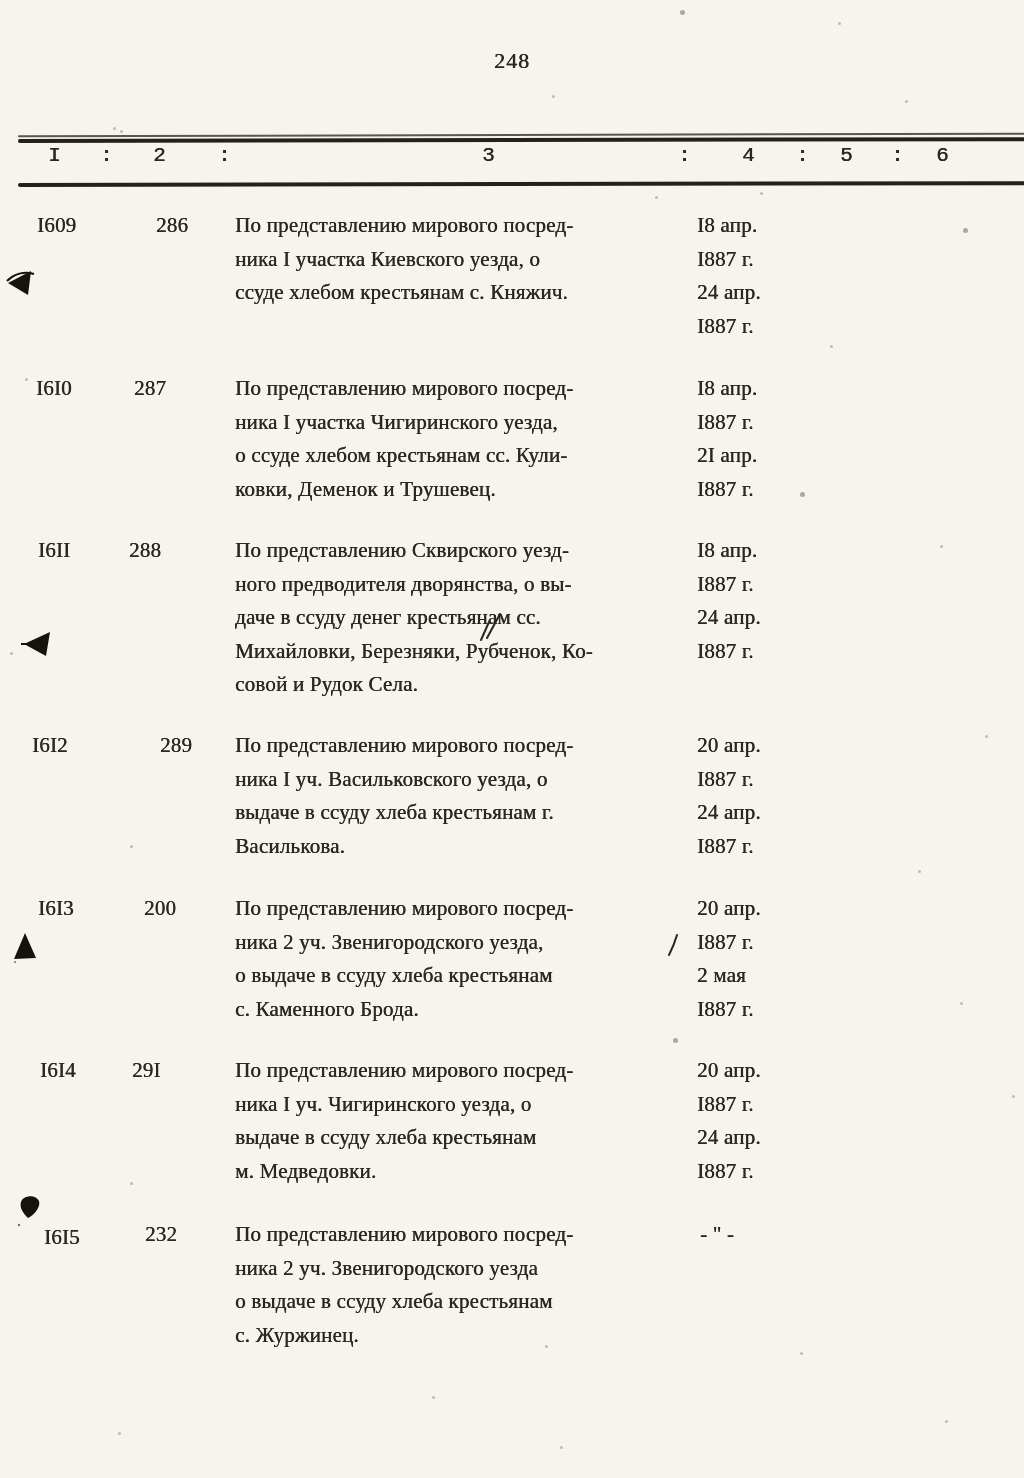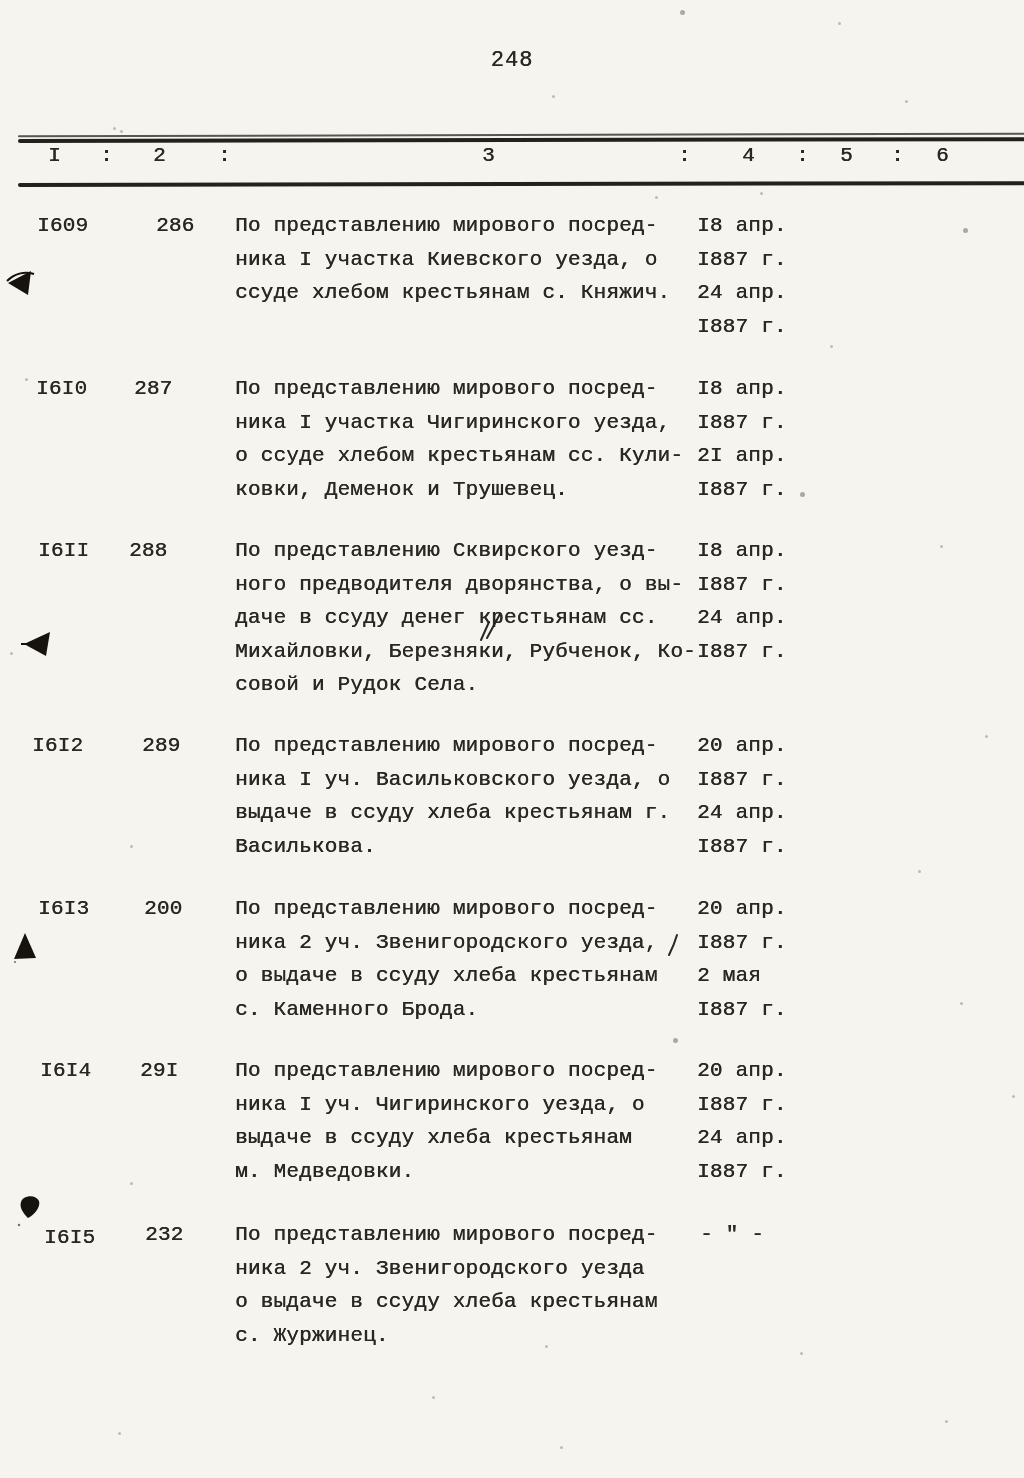--- a/index.html
+++ b/index.html
@@ -11,20 +11,21 @@
     color:#2b2822;
     overflow:hidden;
   }
   .t{
     position:absolute;
     font-size:21px;
     line-height:33.5px;
     white-space:pre-line;
     letter-spacing:.2px;
     text-shadow:.4px 0 0 currentColor;
+    font-family:Liberation Serif, serif;
   }
   .page-number{top:44px;left:0;width:1024px;text-align:center;font-size:22px;letter-spacing:1px;}
   .rule{position:absolute;left:18px;width:1010px;height:4px;background:#24211c;border-radius:2px;}
   .rule.thin{height:2px;opacity:.75;}
   .hc{position:absolute;top:144px;font-size:21px;line-height:24px;text-shadow:.4px 0 0 currentColor;}
   .row{position:absolute;left:0;width:1024px;}
   .row .t{top:0;}
   .desc{width:480px;}
   .dates{width:120px;}
   .ink{position:absolute;}
@@ -88,21 +89,21 @@
 Михайловки, Березняки, Рубченок, Ко-
 совой и Рудок Села.</div>
     <div class="t dates" style="left:697px">I8 апр.
 I887 г.
 24 апр.
 I887 г.</div>
   </div>
 
   <div class="row" style="top:729px">
     <span class="t" style="left:32px">I6I2</span>
-    <span class="t" style="left:142px">289</span>
+    <span class="t" style="left:160px">289</span>
     <div class="t desc" style="left:235px">По представлению мирового посред-
 ника I уч. Васильковского уезда, о
 выдаче в ссуду хлеба крестьянам г.
 Василькова.</div>
     <div class="t dates" style="left:697px">20 апр.
 I887 г.
 24 апр.
 I887 г.</div>
   </div>
 
@@ -114,21 +115,21 @@
 о выдаче в ссуду хлеба крестьянам
 с. Каменного Брода.</div>
     <div class="t dates" style="left:697px">20 апр.
 I887 г.
 2 мая
 I887 г.</div>
   </div>
 
   <div class="row" style="top:1054px">
     <span class="t" style="left:40px">I6I4</span>
-    <span class="t" style="left:140px">29I</span>
+    <span class="t" style="left:132px">29I</span>
     <div class="t desc" style="left:235px">По представлению мирового посред-
 ника I уч. Чигиринского уезда, о
 выдаче в ссуду хлеба крестьянам
 м. Медведовки.</div>
     <div class="t dates" style="left:697px">20 апр.
 I887 г.
 24 апр.
 I887 г.</div>
   </div>
 

